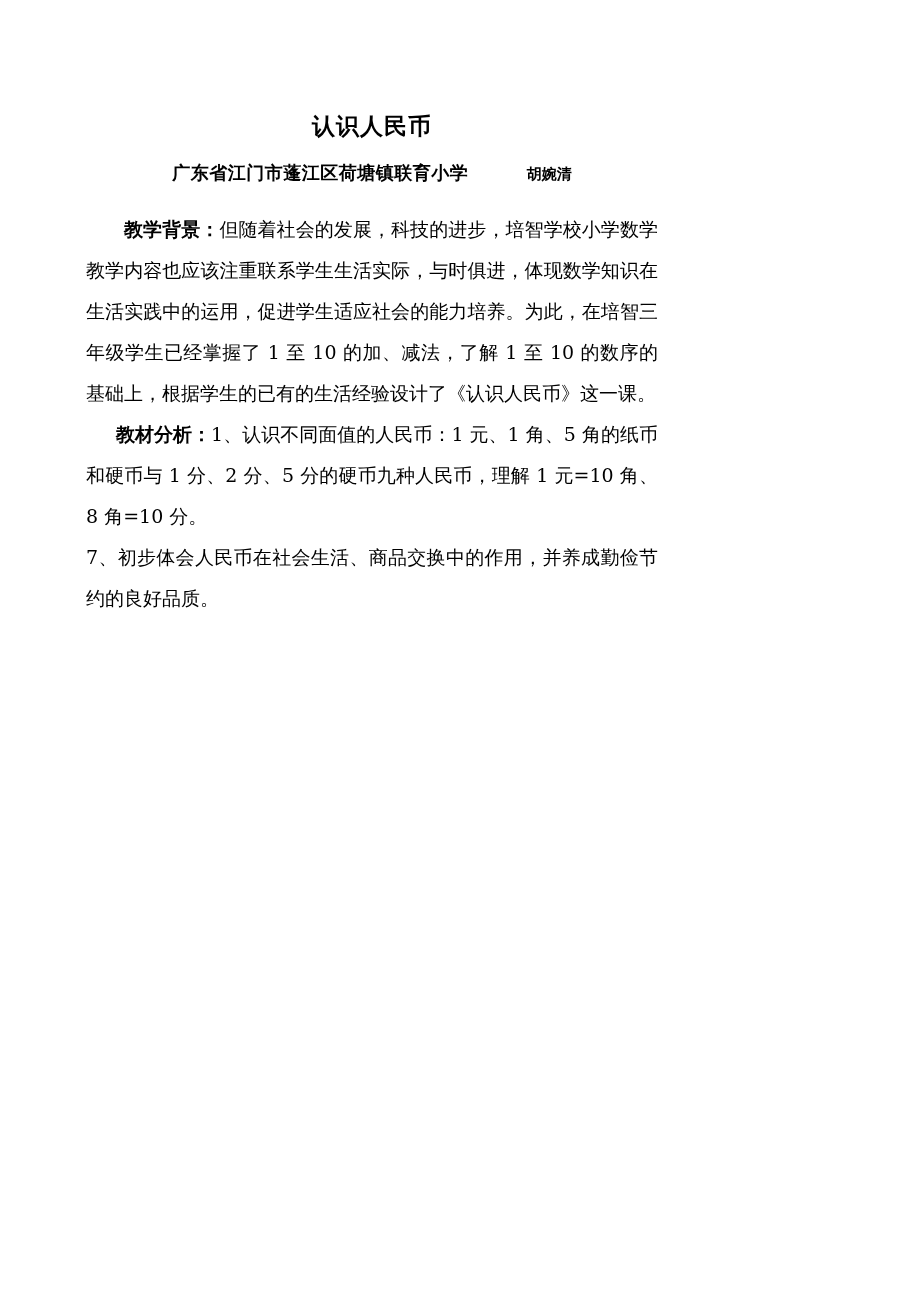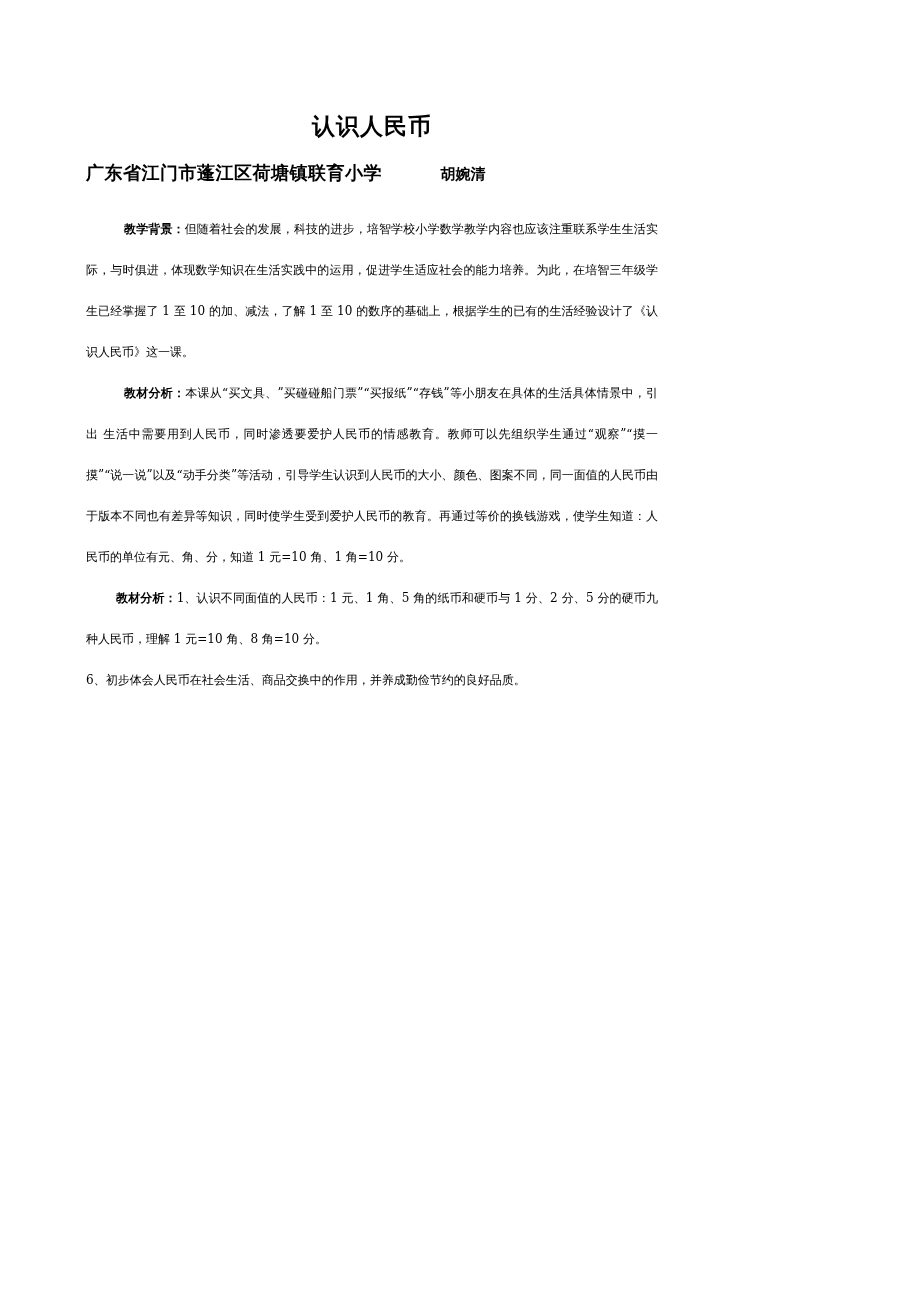--- a/index.html
+++ b/index.html
@@ -23,38 +23,39 @@
   }
   .doc-title {
     text-align: center;
     font-size: 23px;
     font-weight: bold;
     letter-spacing: 1px;
     margin: 0 0 22px 0;
     line-height: 1.2;
   }
   .byline {
+    text-align: center;
     font-size: 18px;
     font-weight: bold;
     margin: 0 0 26px 0;
     line-height: 1.2;
   }
   .byline .school {
     letter-spacing: 0.5px;
   }
   .byline .gap {
     display: inline-block;
     width: 46px;
   }
   .byline .author {
     font-size: 15px;
     font-weight: bold;
   }
   p.body {
-    font-size: 12px;
+    font-size: 19px;
     line-height: 41px;
     margin: 0;
     text-align: justify;
     text-justify: inter-ideograph;
   }
   p.indent {
     text-indent: 38px;
   }
   p.indent-small {
     text-indent: 30px;
@@ -73,24 +74,21 @@
   <div class="byline">
     <span class="school">广东省江门市蓬江区荷塘镇联育小学</span>
     <span class="gap"></span>
     <span class="author">胡婉清</span>
   </div>
 
   <p class="body indent">
     <span class="lead">教学背景：</span><span>但随着社会的发展，科技的进步，培智学校小学数学教学内容也应该注重联系学生生活实际，与时俱进，体现数学知识在生活实践中的运用，促进学生适应社会的能力培养。为此，在培智三年级学生已经掌握了 1 至 10 的加、减法，了解 1 至 10 的数序的基础上，根据学生的已有的生活经验设计了《认识人民币》这一课。</span>
   </p>
 
-  <p class="body indent">
-    <span class="lead">教材分析：</span><span>本课从“买文具、”买碰碰船门票”“买报纸”“存钱”等小朋友在具体的生活具体情景中，引出 生活中需要用到人民币，同时渗透要爱护人民币的情感教育。教师可以先组织学生通过“观察”“摸一摸”“说一说”以及“动手分类”等活动，引导学生认识到人民币的大小、颜色、图案不同，同一面值的人民币由于版本不同也有差异等知识，同时使学生受到爱护人民币的教育。再通过等价的换钱游戏，使学生知道：人民币的单位有元、角、分，知道 1 元=10 角、1 角=10 分。</span>
-  </p>
 
   <p class="body indent-small">
     <span class="lead">教材分析：</span><span>1、认识不同面值的人民币：1 元、1 角、5 角的纸币和硬币与 1 分、2 分、5 分的硬币九种人民币，理解 1 元=10 角、8 角=10 分。</span>
   </p>
 
 
-  <p class="body">6、初步体会人民币在社会生活、商品交换中的作用，并养成勤俭节约的良好品质。</p>
+  <p class="body">7、初步体会人民币在社会生活、商品交换中的作用，并养成勤俭节约的良好品质。</p>
 
 </div>
 
 </body></html>

